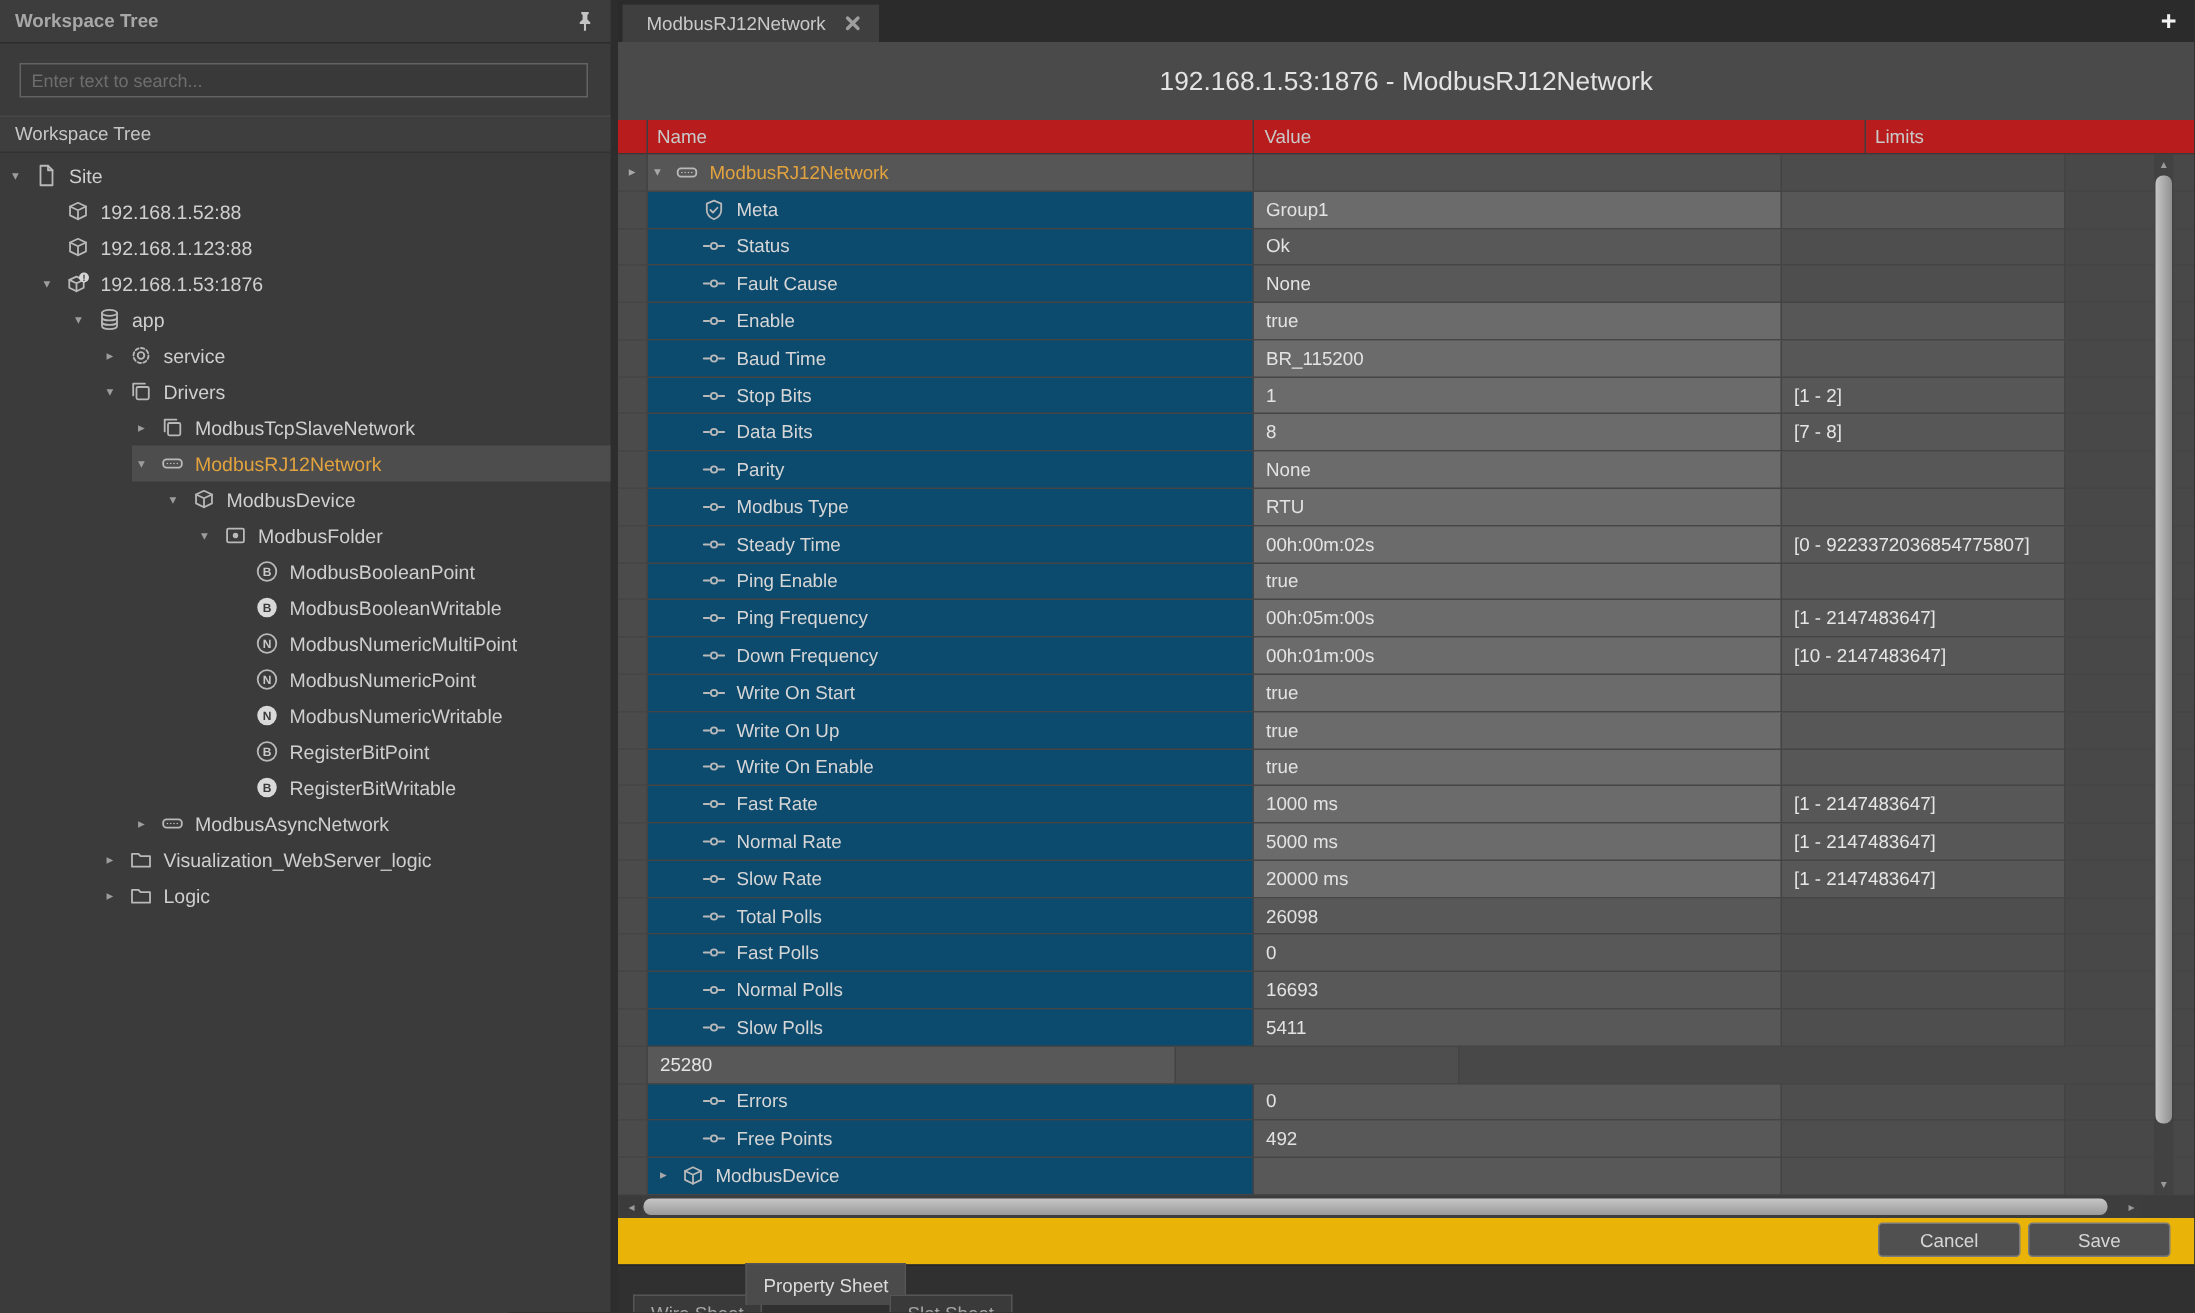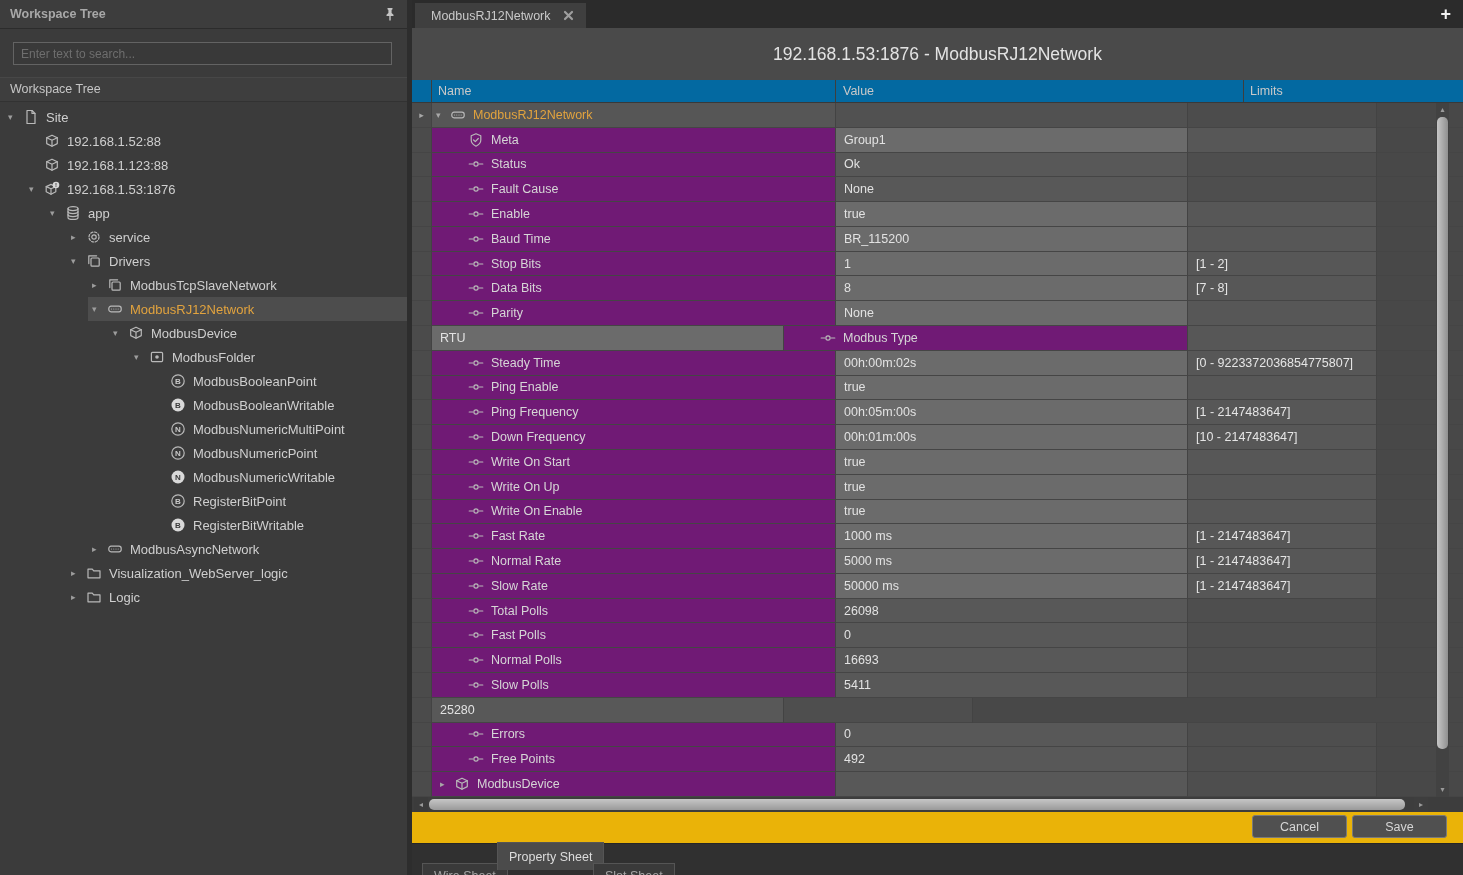--- a/index.html
+++ b/index.html
@@ -21,32 +21,32 @@
   .ticon{width:17px;height:16px;margin-right:7px;flex:none;display:inline-flex;align-items:center;justify-content:center;}
 
   
   .right{position:absolute;left:412px;top:0;width:1051px;height:875px;background:#3e3e3e;}
   .tabbar{position:absolute;left:0;top:0;width:100%;height:28px;background:#2b2b2b;}
   .toptab{position:absolute;left:3px;top:3px;height:25px;background:#3f3f3f;display:flex;align-items:center;gap:12px;padding:0 12px 0 16px;font-size:12.5px;color:#c9c9c9;}
   .closex{width:11px;height:11px;display:inline-flex;align-items:center;}
   .plusbtn{position:absolute;right:12px;top:2px;color:#f2f2f2;font-size:18px;font-weight:bold;line-height:24px;}
   .titlebar{position:absolute;left:0;top:28px;width:100%;height:52px;background:#4a4a4a;display:flex;align-items:center;justify-content:center;font-size:17.5px;color:#e3e3e3;}
 
-  .ghead{position:absolute;left:0;top:80px;width:100%;height:23px;background:#0369a1;display:flex;font-size:12.5px;color:#c9c9c9;border-bottom:1px solid #393939;box-sizing:border-box;}
+  .ghead{position:absolute;left:0;top:80px;width:100%;height:23px;background:#b91c1c;display:flex;font-size:12.5px;color:#c9c9c9;border-bottom:1px solid #393939;box-sizing:border-box;}
   .ghead .hc{display:flex;align-items:center;border-right:1px solid #3e3e3e;box-sizing:border-box;}
   .h-g{width:20px;}
   .h-n{width:404px;padding-left:6px;}
   .h-v{width:408px;padding-left:7px;}
   .h-l{flex:1;padding-left:6px;border-right:none !important;text-align:right;}
 
   .rows{position:absolute;left:0;top:103px;width:100%;height:694px;display:flex;flex-direction:column;}
   .prow{flex:1;display:flex;min-height:0;}
   .c{box-sizing:border-box;border-right:1px solid #434343;border-bottom:1px solid #454545;display:flex;align-items:center;font-size:12.5px;overflow:hidden;}
   .c.g{width:20px;background:#4b4b4b;justify-content:center;}
-  .c.n{width:404px;background:#701a75;padding-left:22px;color:#d6d6d6;}
+  .c.n{width:404px;background:#0c4a6e;padding-left:22px;color:#d6d6d6;}
   .prow.root .c.n{background:#565656;padding-left:4px;}
   .prow.node .c.n{padding-left:8px;}
   .c.v{width:352px;padding-left:8px;color:#e2e2e2;}
   .c.l{width:189px;padding-left:8px;color:#e5e5e5;}
   .c.f{flex:1;background:#484848;border-right:none;}
   .v.ed{background:#6b6b6b;} .v.ro{background:#585858;} .v.root{background:#515151;}
   .l.ed{background:#575757;} .l.ro{background:#4e4e4e;} .l.root{background:#4c4c4c;}
   .parrow{width:14px;flex:none;font-size:9px;color:#a8a8a8;}
   .picon{width:16px;height:16px;margin-right:7px;flex:none;display:inline-flex;align-items:center;justify-content:center;}
   .plabel{white-space:nowrap;}
@@ -489,32 +489,32 @@
               </svg>
             </span>
             <span class="plabel">Parity</span>
           </div>
           <div class="c v ed">None</div>
           <div class="c l ed"></div>
           <div class="c f"></div>
         </div>
         <div class="prow prop">
           <div class="c g"></div>
+          <div class="c n">
+            <span class="parrow" style="width: 14px;"></span>
+            <span class="picon">
+              <svg width="16" height="16" viewBox="0 0 16 16" fill="none" stroke="#b9b9b9" stroke-width="1.2" stroke-linecap="round" stroke-linejoin="round">
+                <path d="M1.2 8h3.6"></path>
+                <circle cx="8" cy="8" r="2.1"></circle>
+                <path d="M11.2 8h3.6"></path>
+              </svg>
+            </span>
+            <span class="plabel">Modbus Type</span>
+          </div>
           <div class="c v ed">RTU</div>
-          <div class="c n">
-            <span class="parrow" style="width: 14px;"></span>
-            <span class="picon">
-              <svg width="16" height="16" viewBox="0 0 16 16" fill="none" stroke="#b9b9b9" stroke-width="1.2" stroke-linecap="round" stroke-linejoin="round">
-                <path d="M1.2 8h3.6"></path>
-                <circle cx="8" cy="8" r="2.1"></circle>
-                <path d="M11.2 8h3.6"></path>
-              </svg>
-            </span>
-            <span class="plabel">Modbus Type</span>
-          </div>
           <div class="c l ed"></div>
           <div class="c f"></div>
         </div>
         <div class="prow prop">
           <div class="c g"></div>
           <div class="c n">
             <span class="parrow" style="width: 14px;"></span>
             <span class="picon">
               <svg width="16" height="16" viewBox="0 0 16 16" fill="none" stroke="#b9b9b9" stroke-width="1.2" stroke-linecap="round" stroke-linejoin="round">
                 <path d="M1.2 8h3.6"></path>
@@ -670,21 +670,21 @@
             <span class="parrow" style="width: 14px;"></span>
             <span class="picon">
               <svg width="16" height="16" viewBox="0 0 16 16" fill="none" stroke="#b9b9b9" stroke-width="1.2" stroke-linecap="round" stroke-linejoin="round">
                 <path d="M1.2 8h3.6"></path>
                 <circle cx="8" cy="8" r="2.1"></circle>
                 <path d="M11.2 8h3.6"></path>
               </svg>
             </span>
             <span class="plabel">Slow Rate</span>
           </div>
-          <div class="c v ed">50000 ms</div>
+          <div class="c v ed">20000 ms</div>
           <div class="c l ed">[1 - 2147483647]</div>
           <div class="c f"></div>
         </div>
         <div class="prow prop">
           <div class="c g"></div>
           <div class="c n">
             <span class="parrow" style="width: 14px;"></span>
             <span class="picon">
               <svg width="16" height="16" viewBox="0 0 16 16" fill="none" stroke="#b9b9b9" stroke-width="1.2" stroke-linecap="round" stroke-linejoin="round">
                 <path d="M1.2 8h3.6"></path>

